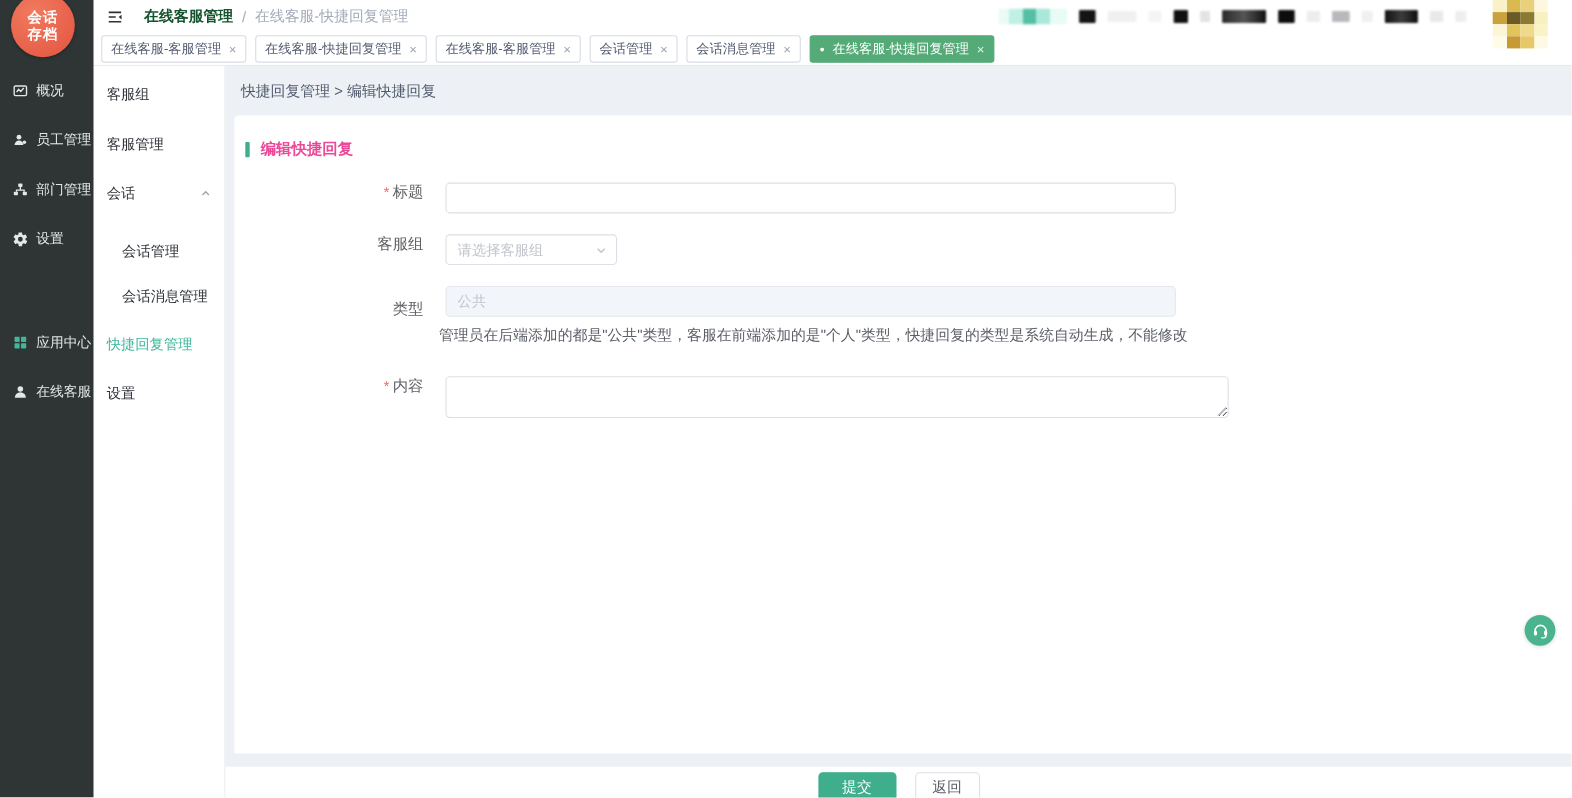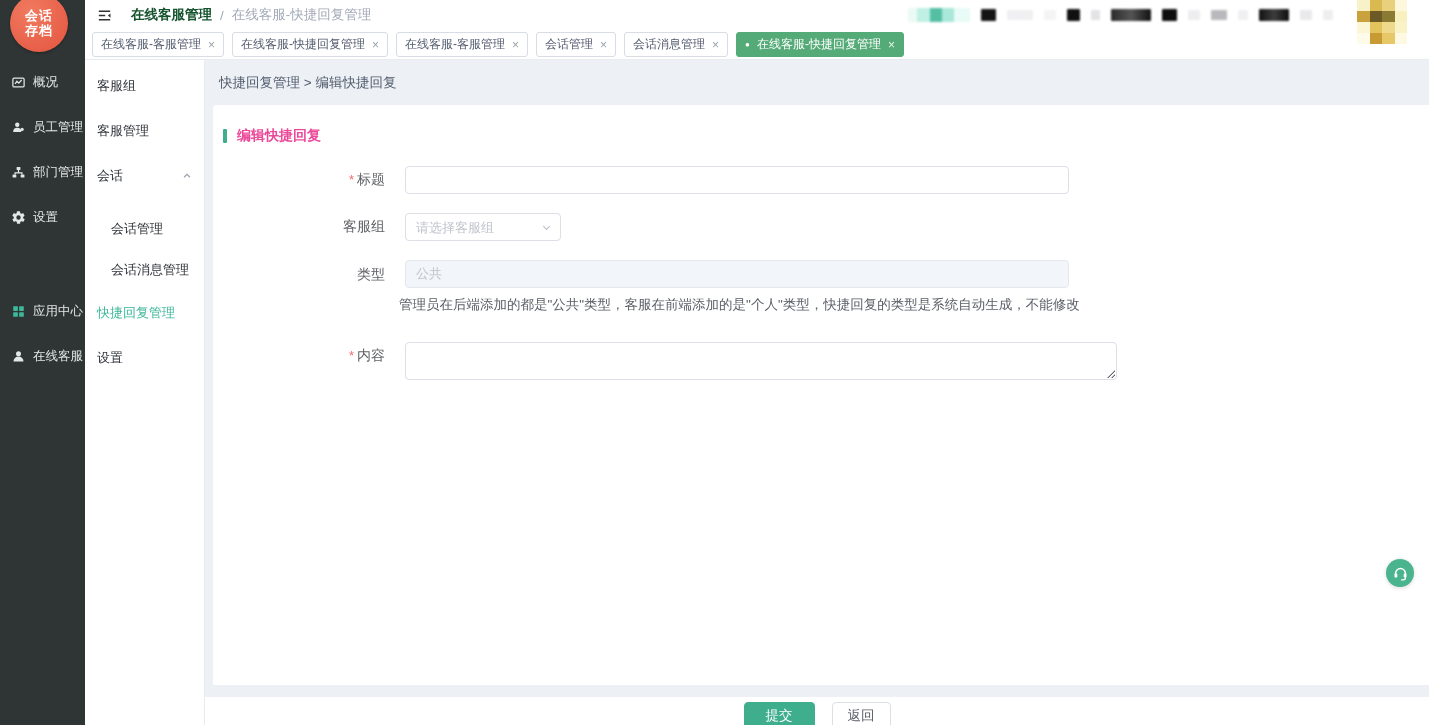--- a/index.html
+++ b/index.html
@@ -62,21 +62,21 @@
   .content { flex:1; display:flex; flex-direction:column; background:#edf1f5; min-width:0; }
   .page-crumb { height:45px; flex:none; display:flex; align-items:center; padding-left:14px;
                 font-size:13.5px; color:#525b6d; }
   .card { flex:1; background:#fff; margin-left:8px; border-radius:4px 0 0 0; padding-top:22px; min-height:0; }
   .card-title { display:flex; align-items:center; margin-left:10px; }
   .title-bar { width:4px; height:14px; border-radius:1px; background:#3fae8c; margin-right:10px; }
   .title-text { font-size:14px; font-weight:bold; color:#ec4899; }
 
   .form { margin-top:21px; }
   .form-row { display:flex; margin-bottom:19px; }
-  .form-label { width:172px; flex:none; text-align:right; font-size:14px; color:#606266; line-height:27px; white-space:nowrap; }
+  .form-label { width:172px; flex:none; text-align:right; font-size:14px; color:#606266; line-height:16px; white-space:nowrap; }
   .req { color:#f56c6c; margin-right:3px; font-size:13px; }
   .form-ctrl { margin-left:20px; }
   .inp { width:664px; height:28px; border:1px solid #dcdfe6; border-radius:4px; padding:0 10px;
          font-size:13px; color:#606266; outline:none; background:#fff; font-family:inherit; }
   .inp::placeholder { color:#c0c4cc; }
   .select-wrap { position:relative; width:156px; }
   .select-wrap .inp { width:156px; padding-right:26px; cursor:pointer; }
   .select-arrow { position:absolute; right:9px; top:9px; pointer-events:none; display:flex; }
   .inp.disabled { background:#f2f5f9; border-color:#e4e7ed; color:#c0c4cc; cursor:not-allowed; }
   .row-tight { margin-bottom:0;align-items:flex-end; }

